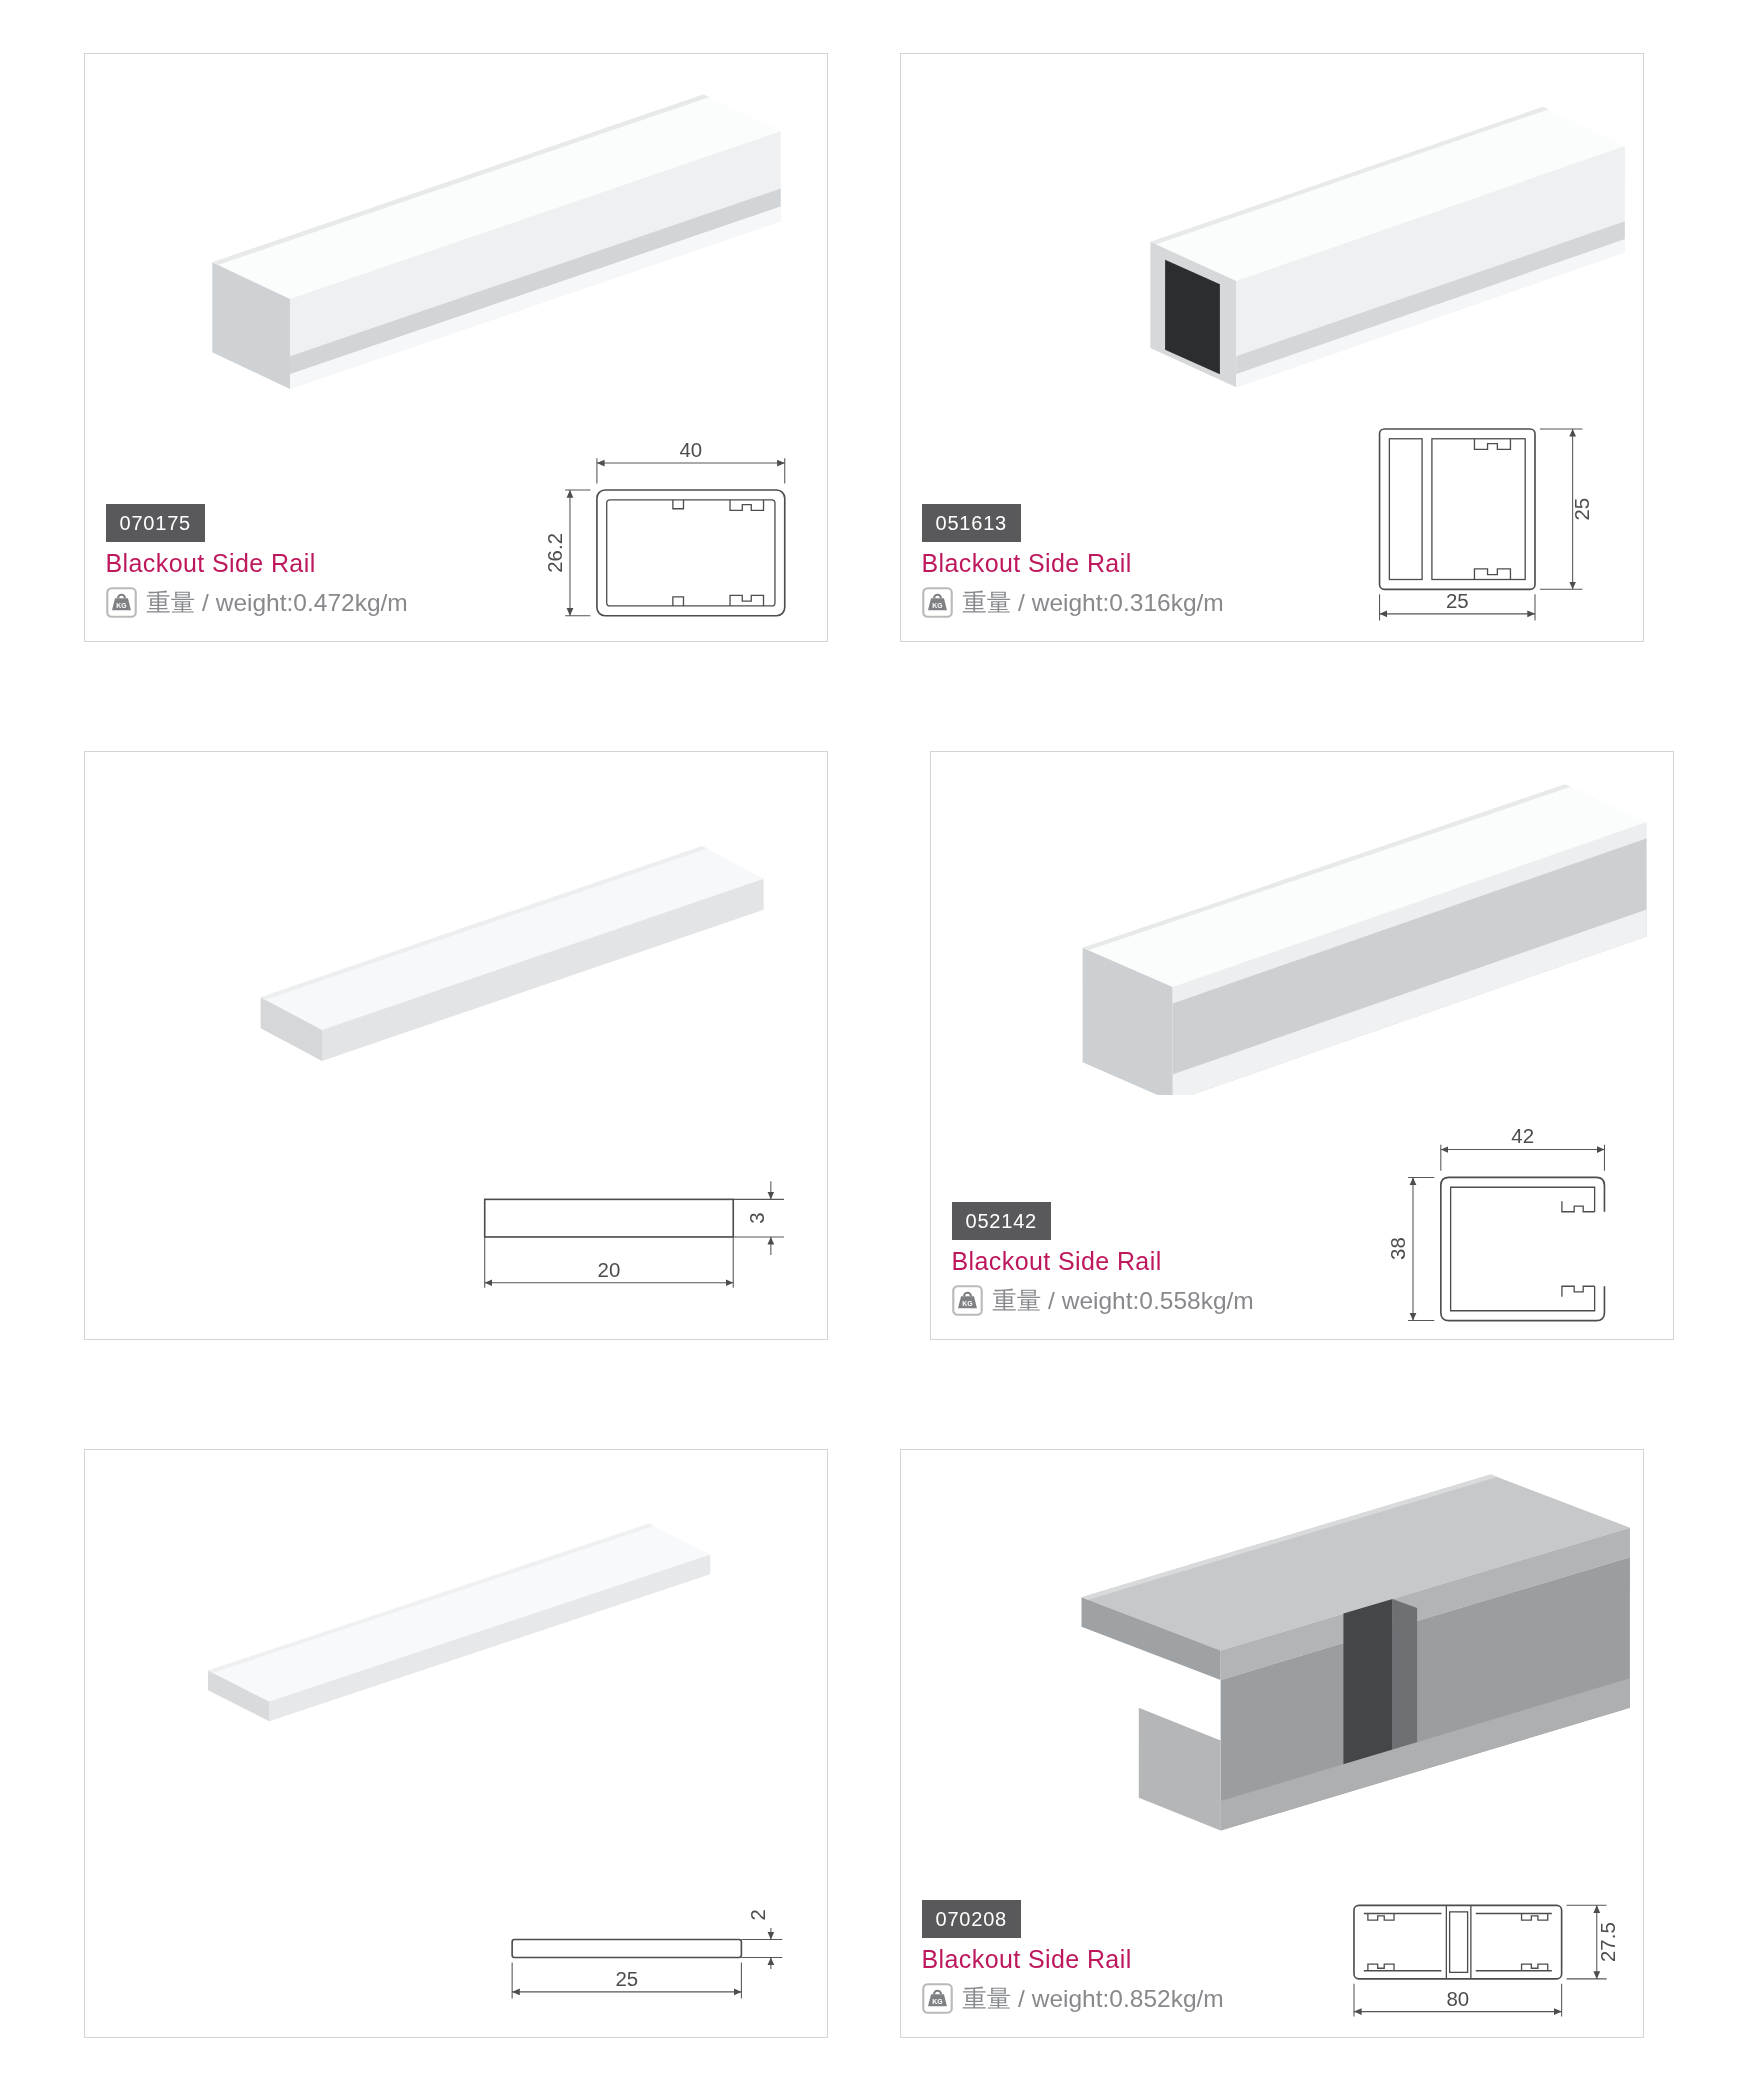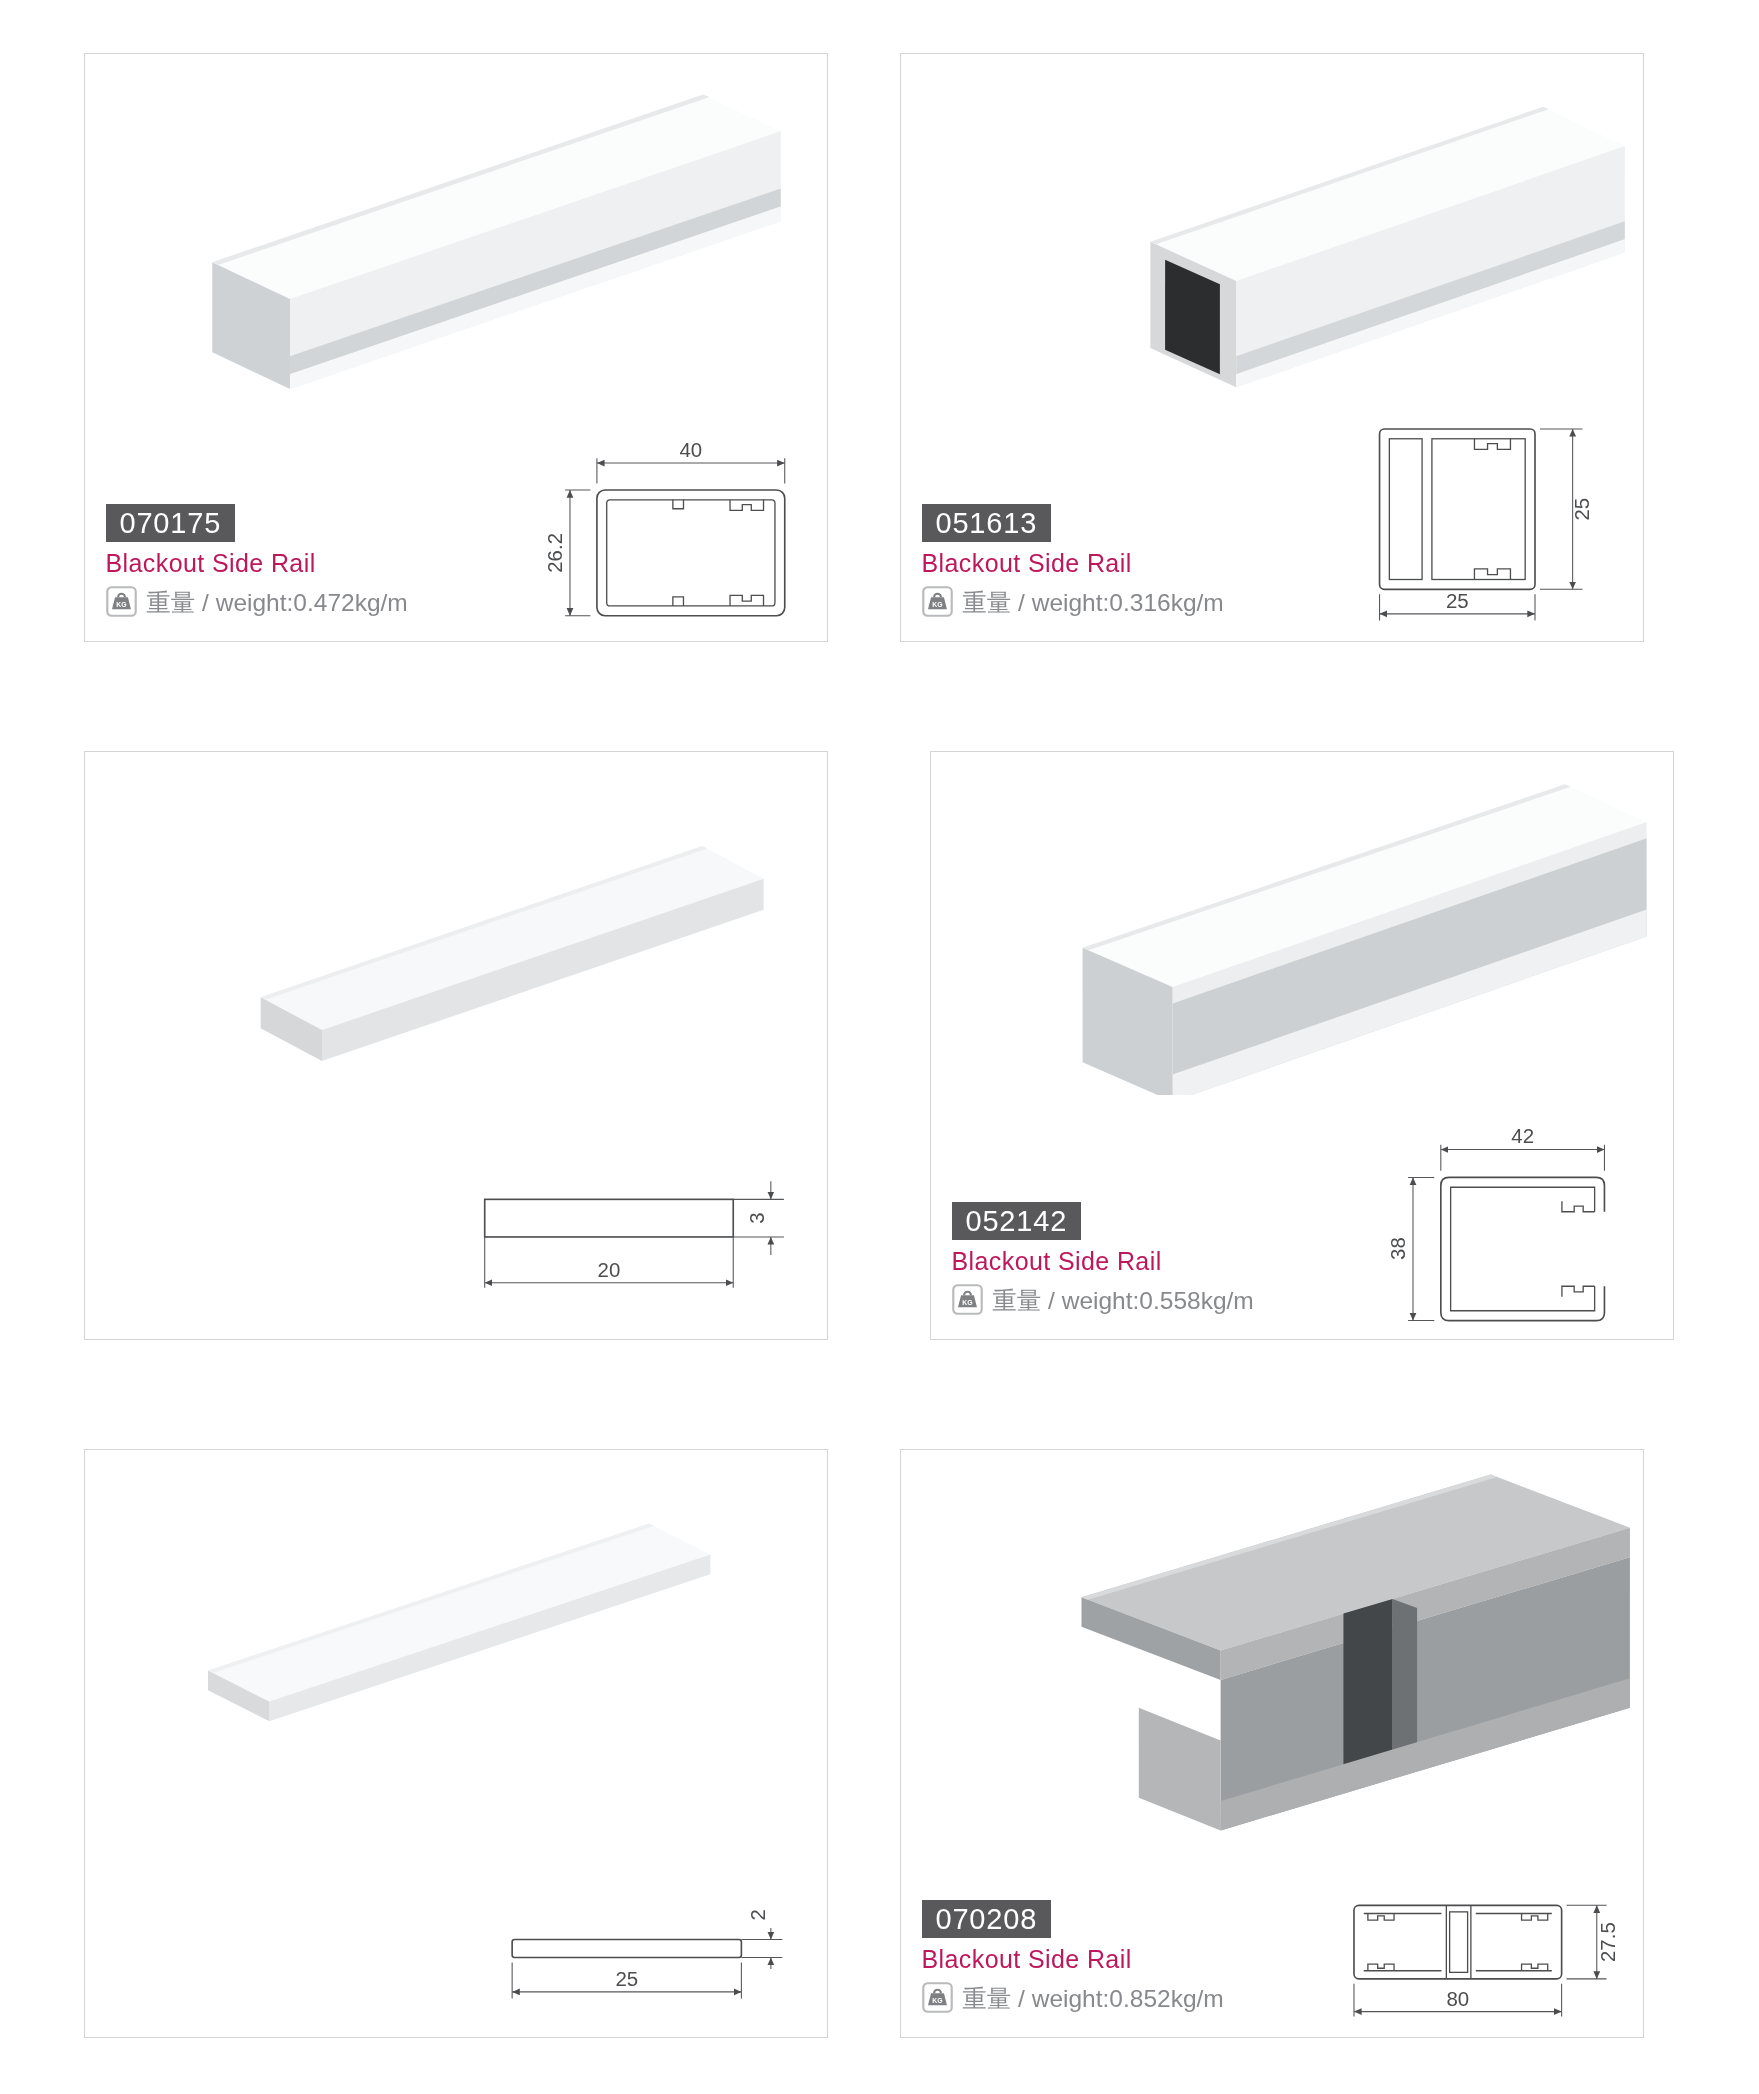--- a/index.html
+++ b/index.html
@@ -9,24 +9,24 @@
         border:0.8px solid #d4d4d4;box-sizing:border-box;overflow:hidden;}
   #c0{left:84px;top:53px}  #c1{left:900px;top:53px}
   #c2{left:84px;top:751px} #c3{left:930px;top:751px}
   #c4{left:84px;top:1449px}#c5{left:900px;top:1449px}
   svg.photo,svg.drawing{position:absolute;}
   .pf{fill:none;stroke:#4c4d4f;stroke-width:2;}
   .pf2{fill:none;stroke:#4c4d4f;stroke-width:1.6;}
   .dl{fill:none;stroke:#55565a;stroke-width:1.3;}
   .drawing text{font-family:"Liberation Sans",sans-serif;font-size:25px;fill:#4c4d4f;}
   .info{position:absolute;left:20.5px;top:450px;}
-  .badge{display:inline-block;background:#59595b;color:#ffffff;font-size:29px;
+  .badge{display:inline-block;background:#59595b;color:#ffffff;font-size:20px;
          line-height:38px;padding:0 14px;letter-spacing:0.8px;}
   .name{margin-top:7.4px;font-size:25px;color:#be185d;letter-spacing:0.4px;}
-  .weight{margin-top:7.4px;display:flex;align-items:flex-start;gap:9.8px;
+  .weight{margin-top:7.4px;display:flex;align-items:center;gap:9.8px;
           font-size:24.5px;color:#87898c;}
   .kgicon{width:31px;height:31px;flex:0 0 auto;}
 </style>
 </head>
 <body>
 
 <div class="card" id="c0">
   <svg class="photo" style="left:78px;top:16.4px;width:622px;height:319px" viewBox="0 0 760 390">
     <polygon points="60,235 660,30 755,75 155,280" fill="#fbfcfc"></polygon>
     <polygon points="155,280 755,75 755,185 155,390" fill="#eef0f1"></polygon>

